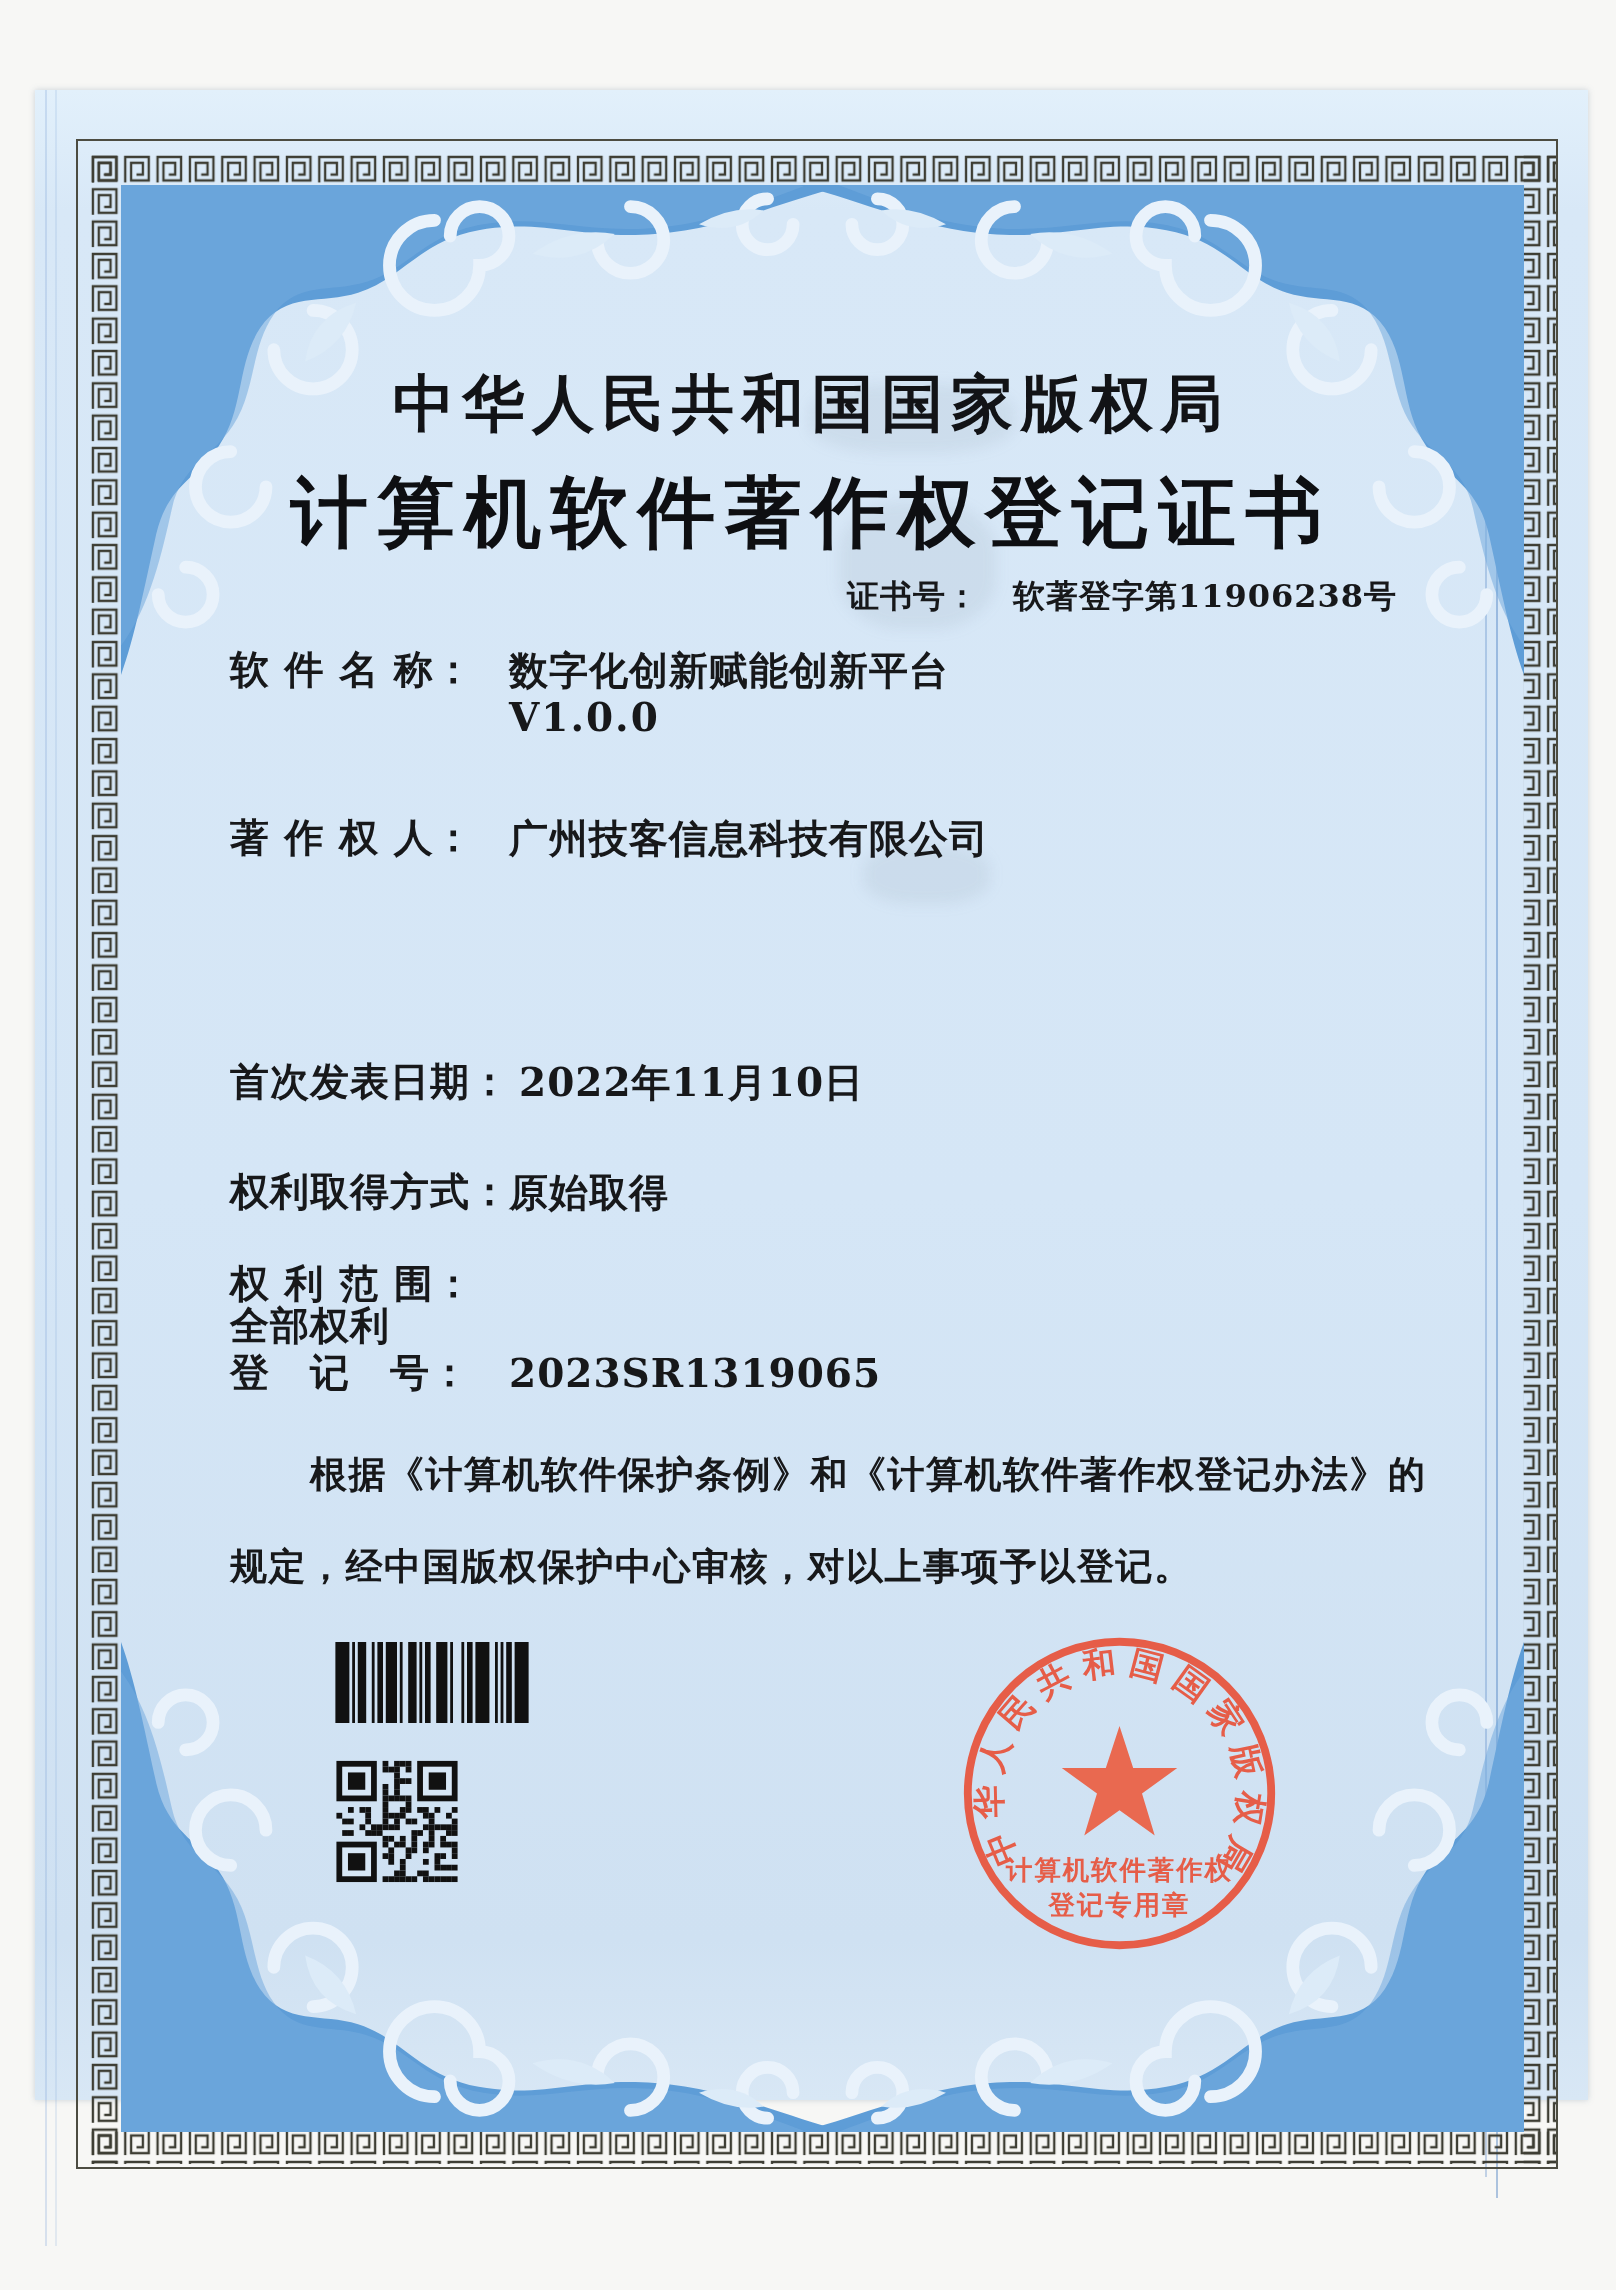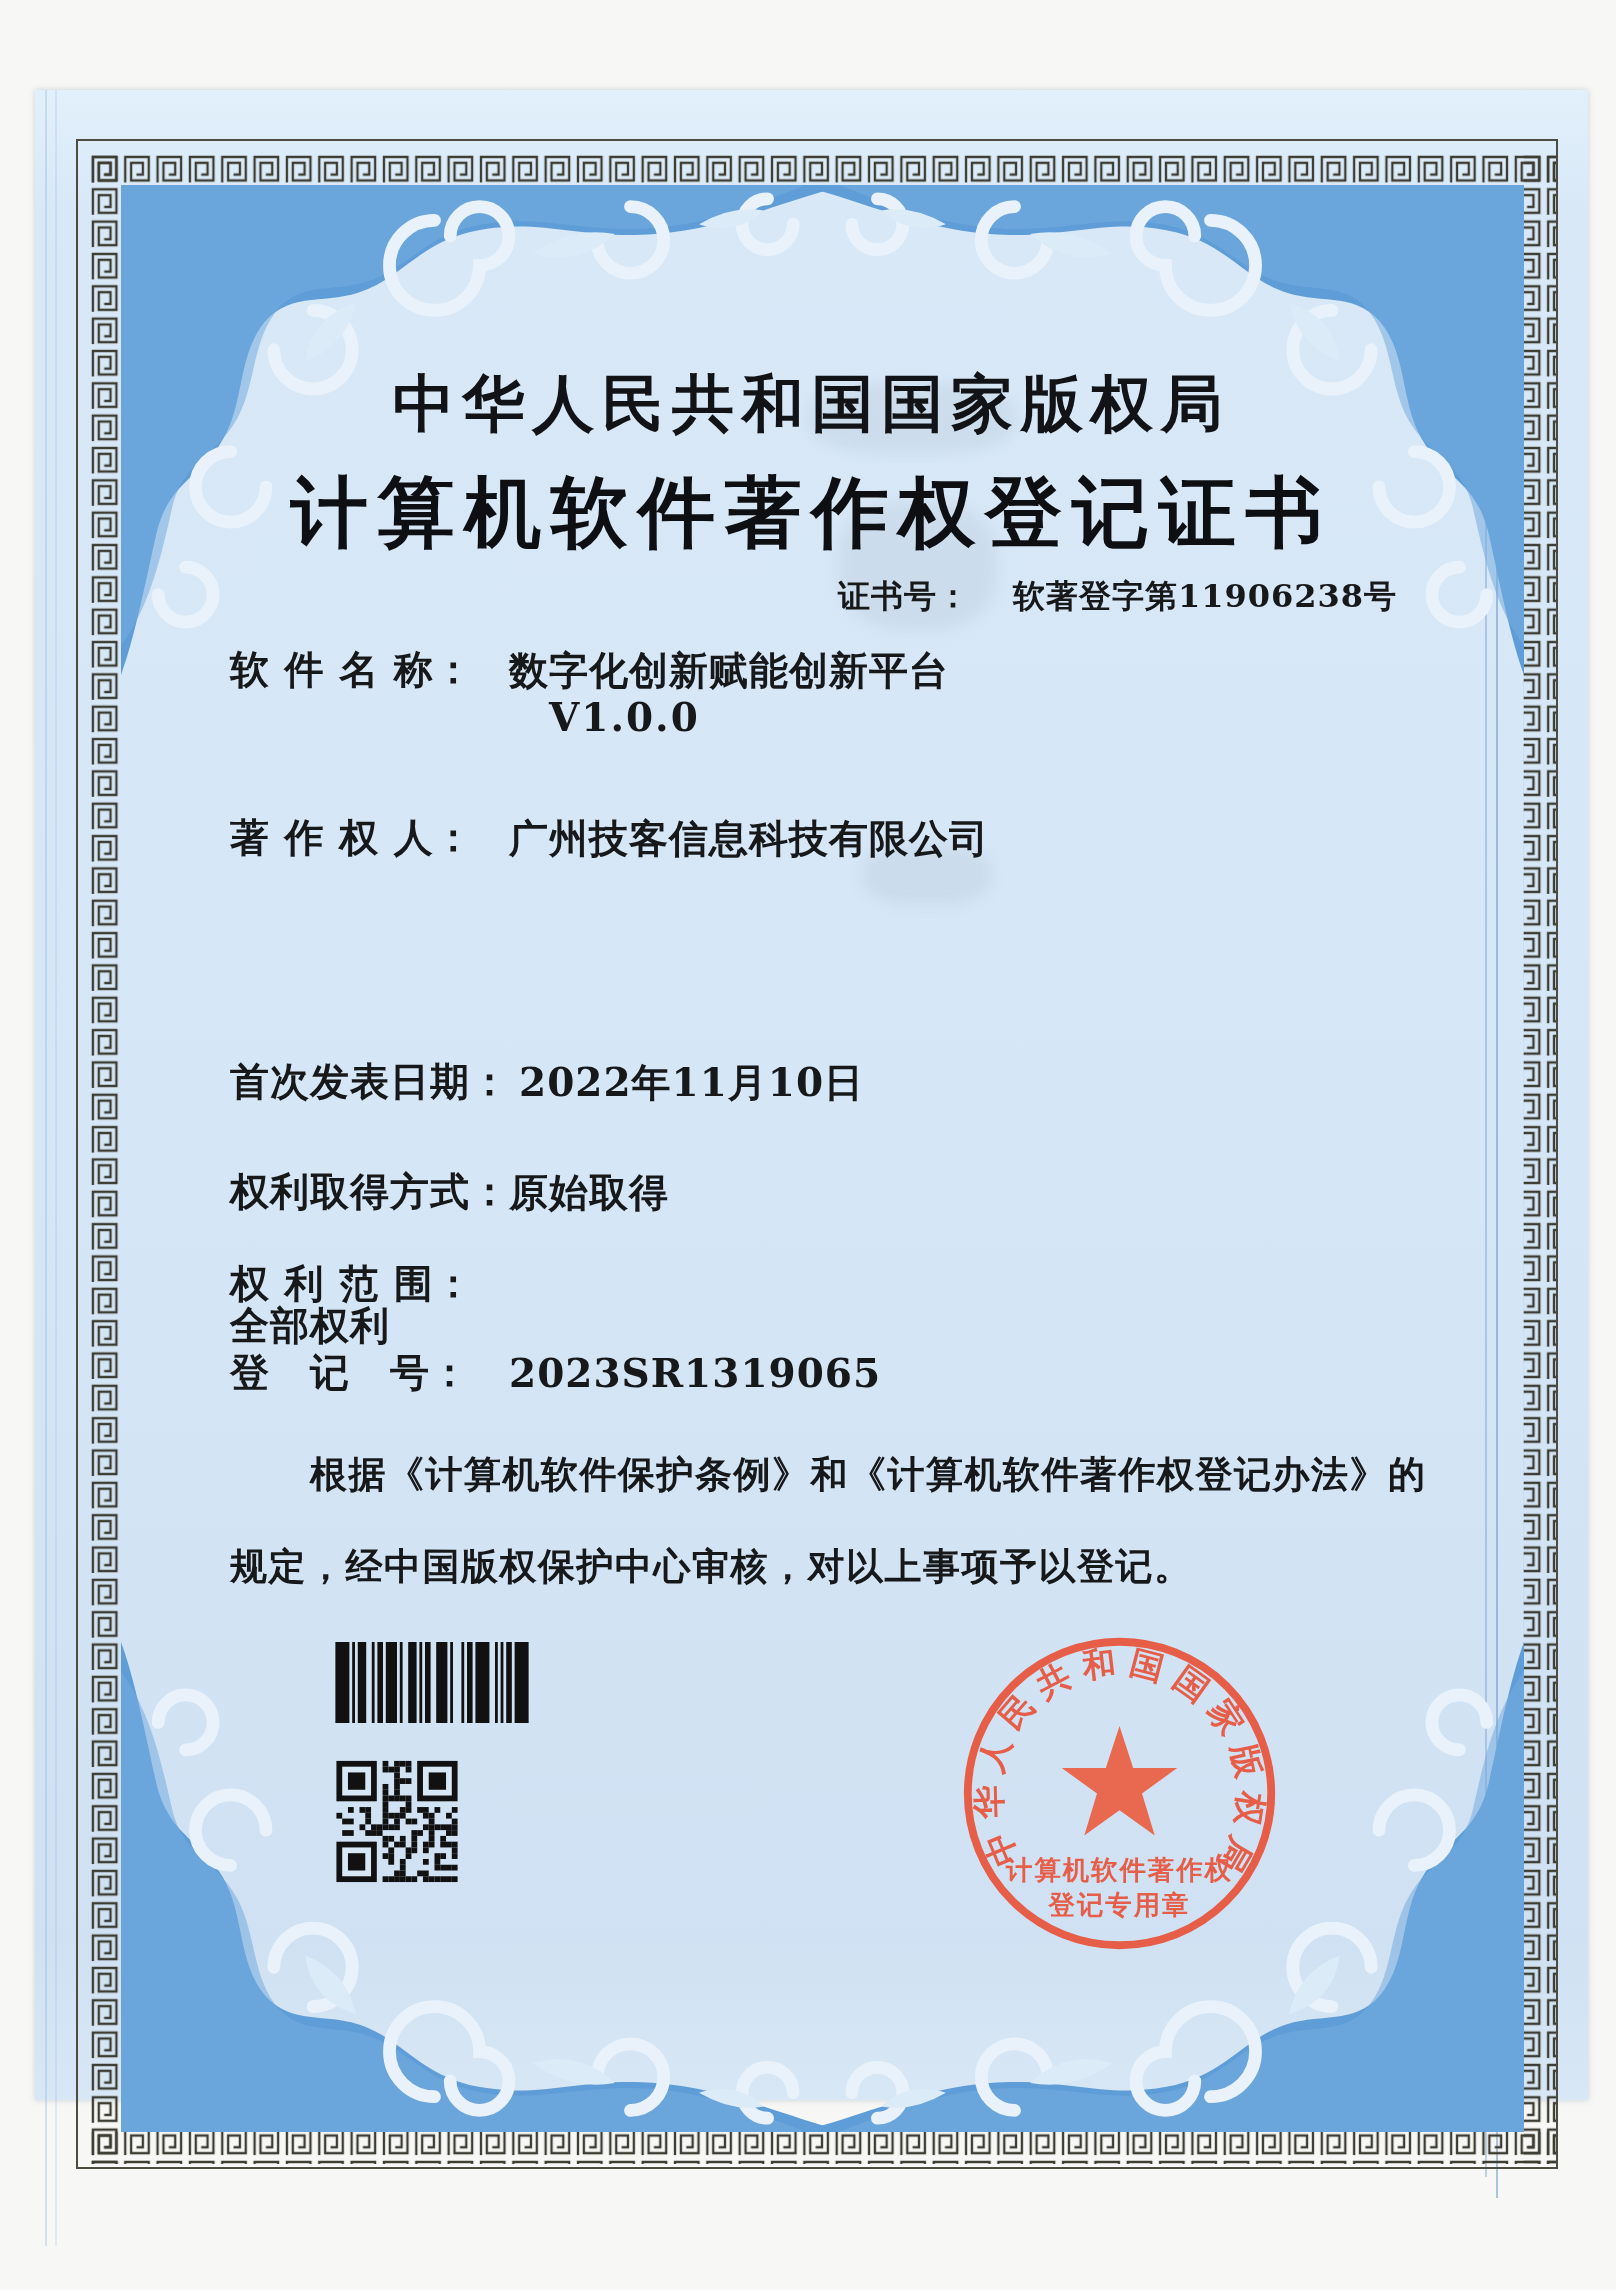--- a/index.html
+++ b/index.html
@@ -35,32 +35,32 @@
     position:absolute;left:0;top:272px;width:100%;text-align:center;
     font-family:"DejaVu Serif","Liberation Serif",serif;
     font-size:62px;font-weight:700;letter-spacing:7.8px;color:#121316;
   }
   .cert-title{
     position:absolute;left:0;top:372px;width:100%;text-align:center;
     font-family:"DejaVu Serif","Liberation Serif",serif;
     font-size:77px;font-weight:700;letter-spacing:9.8px;color:#0e0f12;
   }
   .cert-no{
-    position:absolute;top:485px;right:191px;display:flex;gap:43px;align-items:baseline;
+    position:absolute;top:485px;right:191px;display:flex;gap:34px;align-items:baseline;
     font-family:"DejaVu Serif","Liberation Serif",serif;
     font-size:32px;font-weight:700;letter-spacing:1px;
   }
   .row{position:absolute;left:195px;display:flex;font-size:39px;font-weight:700;line-height:1.05;}
   .row .label{width:279px;white-space:pre;letter-spacing:1px;}
   .row .value{white-space:pre;font-family:"DejaVu Serif","Liberation Serif",serif;letter-spacing:1px;}
   .r0{top:560px;} .r1{top:728px;} .r2{top:905px;} .r3{top:972px;gap:10px;}
   .r4{top:1082px;} .r5{top:1174px;flex-direction:column;} .r6{top:1263px;}
   .version{
     position:absolute;left:474px;top:604px;font-size:39px;font-weight:700;
-    font-family:"DejaVu Serif","Liberation Serif",serif;letter-spacing:2px;margin-left:40px;
+    font-family:"DejaVu Serif","Liberation Serif",serif;letter-spacing:2px;
   }
   .statement{position:absolute;font-size:37px;font-weight:700;letter-spacing:1.5px;white-space:pre;}
   .st1{left:275px;top:1360px;}
   .st2{left:195px;top:1452px;}
   .barcode{position:absolute;left:300px;top:1552px;}
   .qrcode{position:absolute;left:301px;top:1667px;}
   .seal{position:absolute;left:923px;top:1542px;opacity:.92;}
   .issue-date{
     position:absolute;left:952px;top:1851px;
     font-family:"DejaVu Serif","Liberation Serif",serif;

